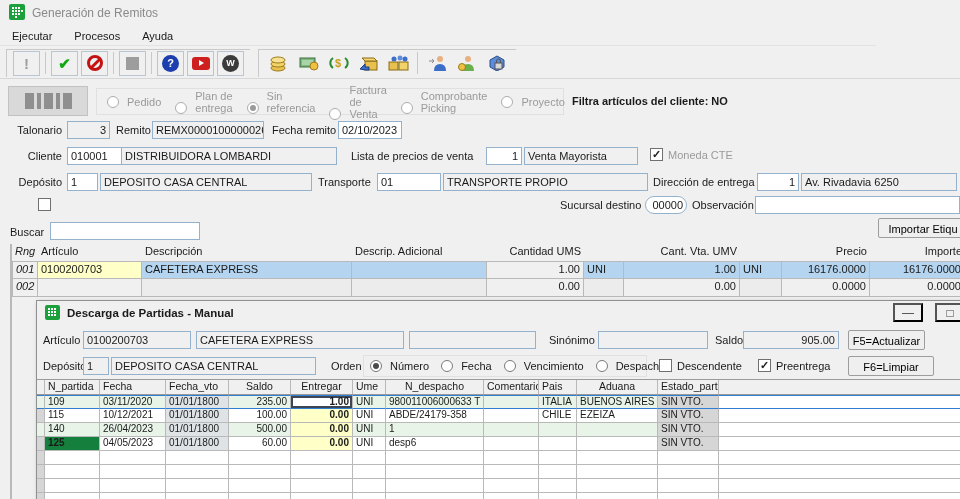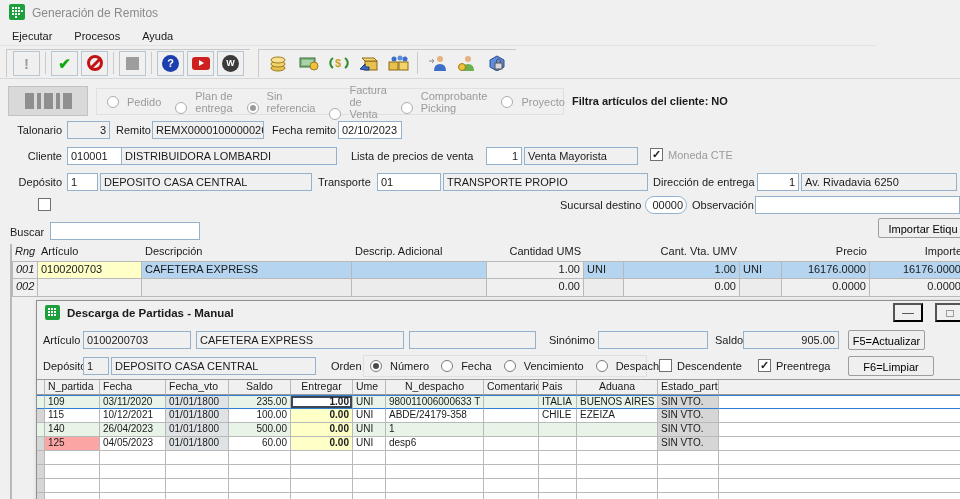--- a/index.html
+++ b/index.html
@@ -517,21 +517,21 @@
       <div class="dcell d7">1</div>
       <div class="dcell d8"></div>
       <div class="dcell d9"></div>
       <div class="dcell d10"></div>
       <div class="dcell d11 dest">SIN VTO.</div>
       <div class="dcell d12" style="background:#fff;"></div>
     </div>
 
     <div class="drow">
       <div class="dcell d0"></div>
-      <div class="dcell d1" style="background:#fca5a5;">125</div>
+      <div class="dcell d1" style="background:#15803d;font-weight:bold;">125</div>
       <div class="dcell d2" style="background:#fff;">04/05/2023</div>
       <div class="dcell d3 dvto">01/01/1800</div>
       <div class="dcell d4" style="background:#fff;">60.00</div>
       <div class="dcell d5 dent">0.00</div>
       <div class="dcell d6" style="background:#fff;">UNI</div>
       <div class="dcell d7" style="background:#fff;">desp6</div>
       <div class="dcell d8" style="background:#fff;"></div>
       <div class="dcell d9" style="background:#fff;"></div>
       <div class="dcell d10" style="background:#fff;"></div>
       <div class="dcell d11 dest">SIN VTO.</div>

